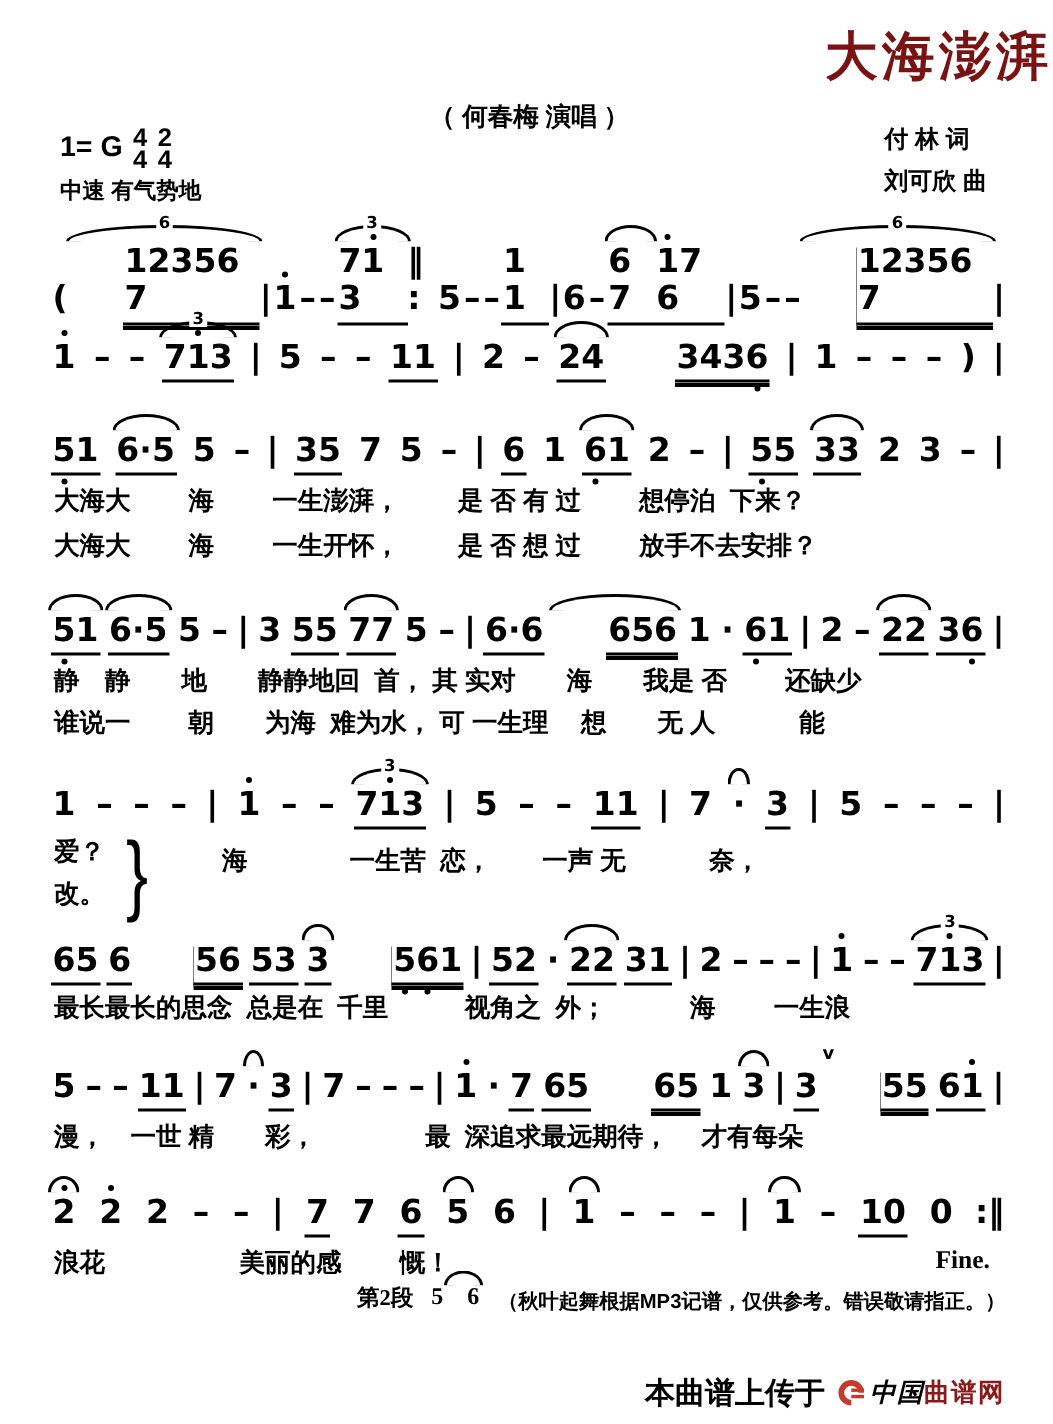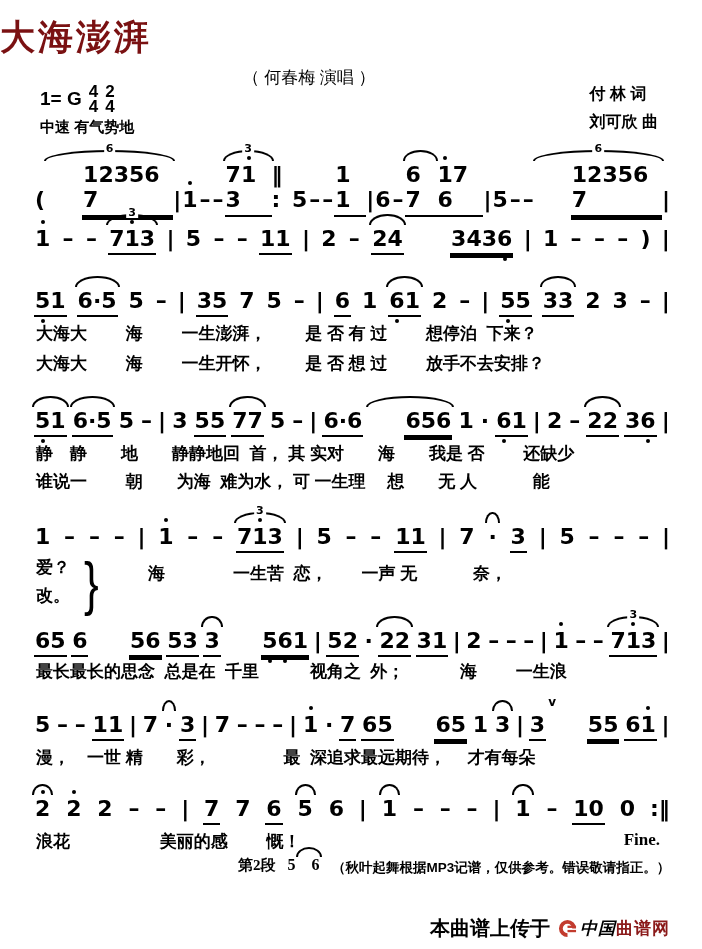--- a/index.html
+++ b/index.html
@@ -2,22 +2,22 @@
 <html><head>
 <meta charset="utf-8">
 <style>
   html,body{margin:0;padding:0;}
   body{
     width:702px;height:949px;position:relative;background:#ffffff;
     font-family:"Liberation Sans",sans-serif;color:#000;overflow:hidden;
   }
   .abs{position:absolute;}
   
-  .title{top:14px;left:0;width:702px;text-align:left;font-size:35px;font-weight:bold;letter-spacing:3px;}
-  .subtitle{top:66px;left:0;width:618px;text-align:center;font-size:17px;font-weight:normal;}
+  .title{top:14px;left:0;width:702px;text-align:right;font-size:35px;font-weight:bold;letter-spacing:3px;}
+  .subtitle{top:66px;left:0;width:618px;text-align:center;font-size:17px;font-weight:bold;padding-left:44px;}
   .keysig{left:40px;top:84px;font-size:19px;font-weight:bold;display:flex;align-items:center;}
   .frac{display:inline-flex;flex-direction:column;line-height:0.9;font-size:17px;margin-left:7px;text-align:center;}
   .tempo{left:40px;top:118px;font-size:15px;font-weight:bold;}
   .credits{right:44px;top:80px;font-size:16px;font-weight:bold;text-align:left;line-height:1.75;}
   
   .notation{
     left:34px;width:636px;display:flex;justify-content:space-between;align-items:baseline;
     font-family:"DejaVu Sans","Liberation Sans",sans-serif;font-weight:bold;font-size:22px;line-height:1.15;
   }
   .tk{position:relative;display:inline-block;}

